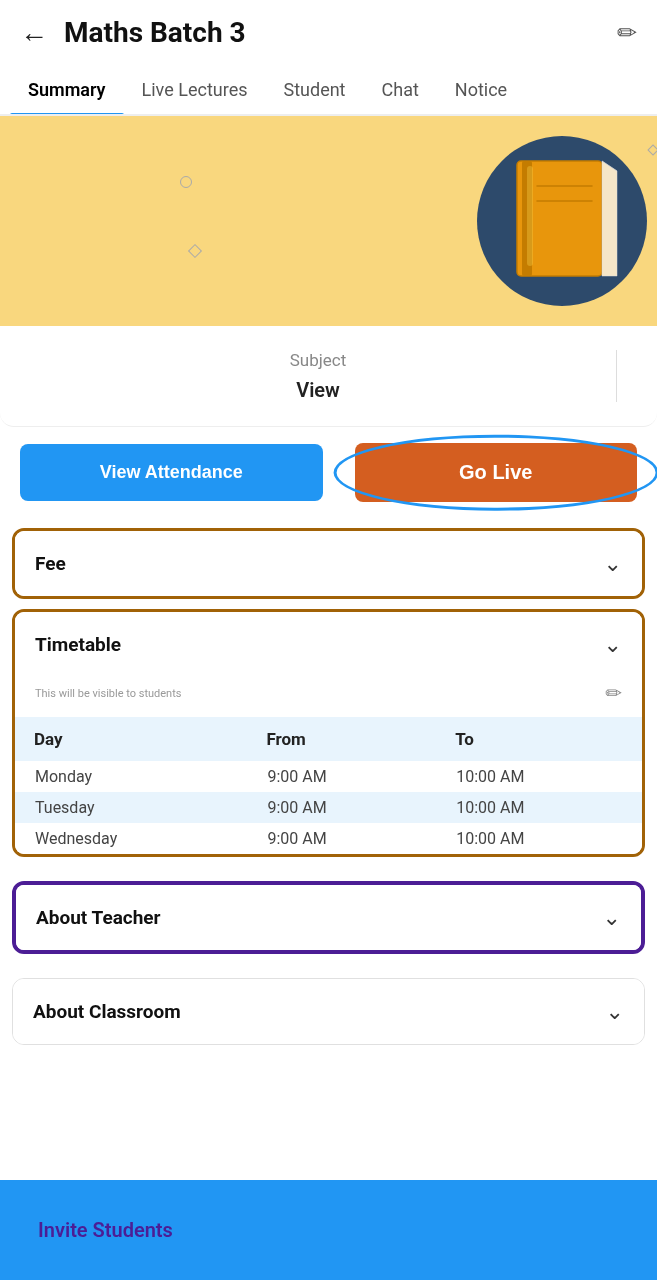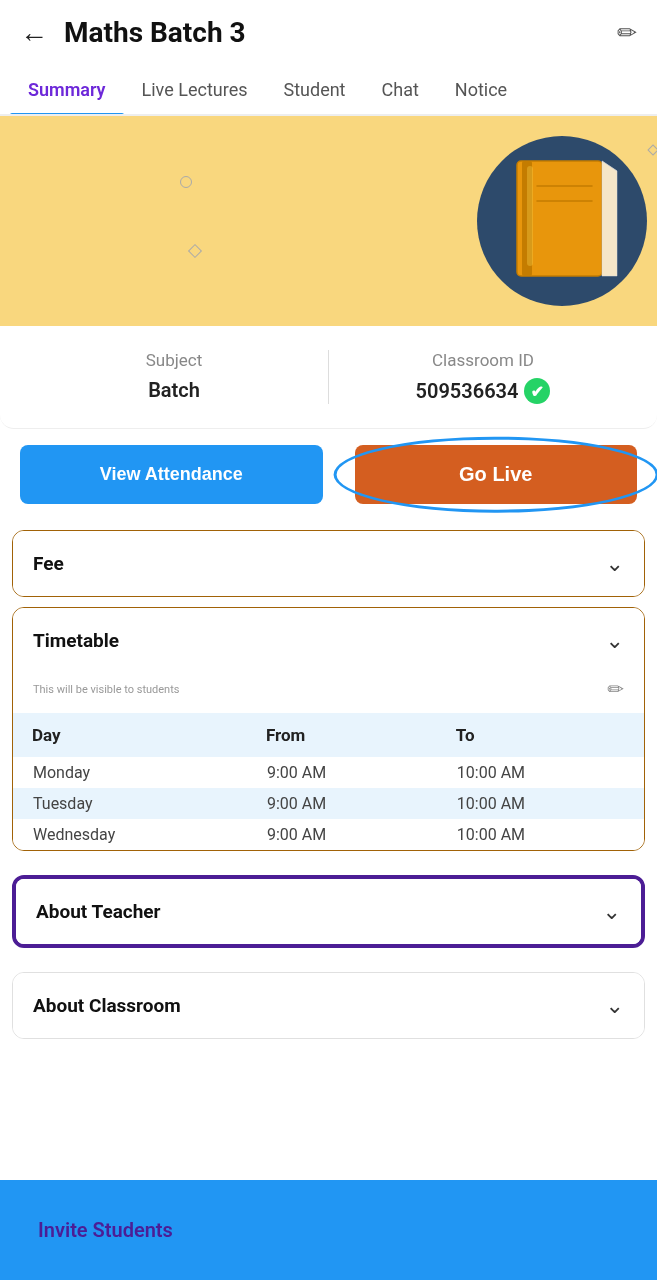--- a/index.html
+++ b/index.html
@@ -47,21 +47,21 @@
     }
     .tab {
       padding: 14px 18px;
       font-size: 18px;
       color: #555;
       cursor: pointer;
       white-space: nowrap;
       position: relative;
     }
     .tab.active {
-      color: #6d28d9;
+      color: #000000;
       font-weight: 600;
       text-align: center;
     }
     .tab.active::after {
       content: '';
       position: absolute;
       bottom: -2px;
       left: 0;
       right: 0;
       height: 3px;
@@ -167,20 +167,21 @@
       justify-content: center;
       color: #fff;
       font-size: 16px;
     }
 
     
     .action-buttons {
       display: flex;
       padding: 16px 20px;
       gap: 32px;
+      align-items: center;
       margin-bottom: 8px;
     }
     .btn-view-attendance {
       flex: 1;
       background: #2196F3;
       color: #fff;
       border: none;
       border-radius: 8px;
       padding: 18px 10px;
       font-size: 18px;
@@ -213,21 +214,21 @@
       border-radius: 8px;
       padding: 18px 10px;
       font-size: 20px;
       font-weight: 600;
       cursor: pointer;
     }
 
     
     .card {
       margin: 10px 12px;
-      border: 1px solid #a16207;
+      border: 3px solid #a16207;
       border-radius: 12px;
       overflow: hidden;
     }
     .card-header {
       display: flex;
       align-items: center;
       justify-content: space-between;
       padding: 20px 20px;
       cursor: pointer;
       background: #fff;
@@ -349,30 +350,23 @@
 
         <rect x="25" y="15" width="6" height="100" rx="3" fill="#F5C842" opacity="0.4"></rect>
       </svg>
     </div>
   </div>
 </div>
 
 <div class="info-section">
   <div class="info-col">
     <div class="info-label">Subject</div>
-    <div class="info-value">Batch</div>
+    <div class="info-value">View</div>
   </div>
   <div class="info-divider"></div>
-  <div class="info-col">
-    <div class="info-label">Classroom ID</div>
-    <div class="info-value">
-      <span>509536634</span>
-      <span class="whatsapp-icon">✔</span>
-    </div>
-  </div>
 </div>
 
 <div class="action-buttons">
   <button class="btn-view-attendance">View Attendance</button>
   <div class="go-live-wrapper">
     <div class="go-live-oval"></div>
     <button class="btn-go-live">Go Live</button>
   </div>
 </div>
 

